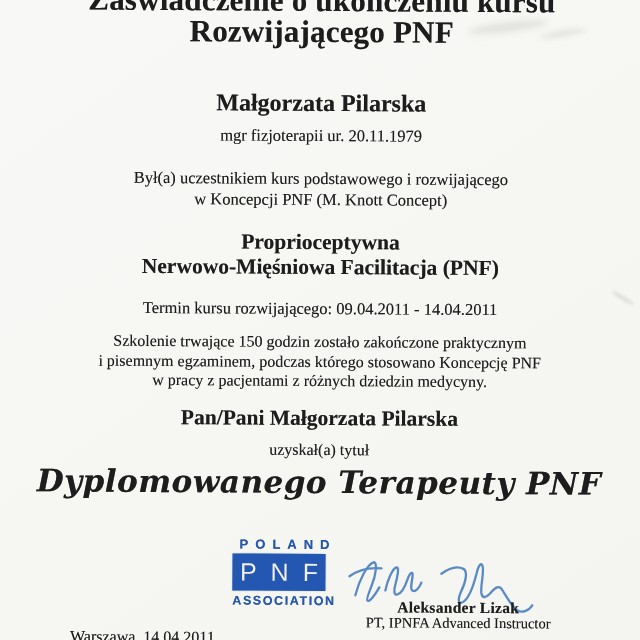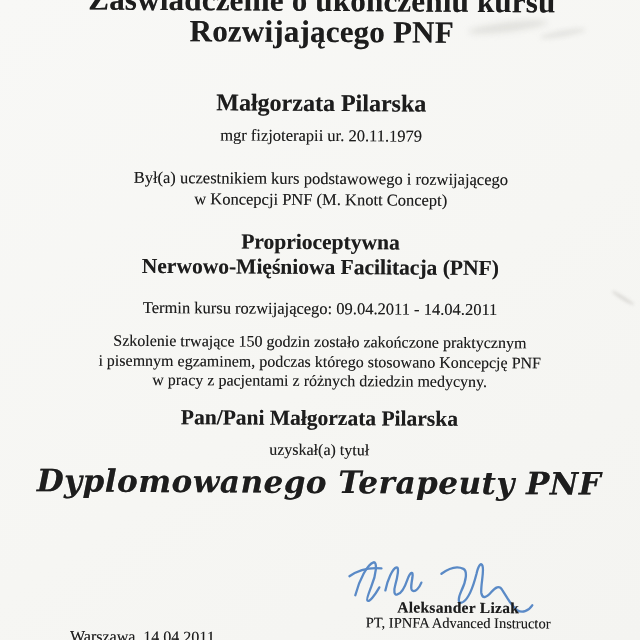--- a/index.html
+++ b/index.html
@@ -90,20 +90,27 @@
   <div class="c para desc">
     <div>Szkolenie trwające 150 godzin zostało zakończone praktycznym</div>
     <div>i pisemnym egzaminem, podczas którego stosowano Koncepcję PNF</div>
     <div>w pracy z pacjentami z różnych dziedzin medycyny.</div>
   </div>
 
   <div class="c pan">Pan/Pani Małgorzata Pilarska</div>
   <div class="c uzyskal">uzyskał(a) tytuł</div>
   <div class="c script-title">Dyplomowanego Terapeuty PNF</div>
 
+  <div class="logo">
+    <div class="logo-top">POLAND</div>
+    <div class="logo-rect">
+      <span>PNF</span>
+    </div>
+    <div class="logo-bottom">ASSOCIATION</div>
+  </div>
 
   <svg class="sig-svg" width="195" height="64" viewBox="0 0 195 64">
     <g fill="none" stroke="#4d80c3" stroke-width="2.3" stroke-linecap="round" stroke-linejoin="round" opacity="0.92">
       <path d="M12,46 C16,30 24,15 30,13 c4,-1 3,12 -2,24 c-3,8 -5,13 -4,14 c2,3 8,-6 12,-13"></path>
       <path d="M6,27 C16,20 28,18 38,19"></path>
       <path d="M42,41 c2,-10 7,-22 11,-23 c3,-1 1,10 -1,17 c-2,7 -1,11 2,10 c4,-1 8,-9 10,-15 c3,-8 6,-9 5,-2 c-1,6 -2,12 0,13 c3,2 7,-3 9,-8"></path>
       <path d="M98,24 c8,-6 16,-8 22,-5 c4,2 3,12 -2,22 c-4,9 -3,14 2,11 c6,-4 10,-16 13,-28 c2,-9 5,-12 6,-8 c2,5 -2,20 -1,27 c1,6 5,5 10,-1 c4,-5 8,-7 11,-2 c4,6 9,16 15,20 c5,3 11,1 15,-5"></path>
     </g>
   </svg>
 

